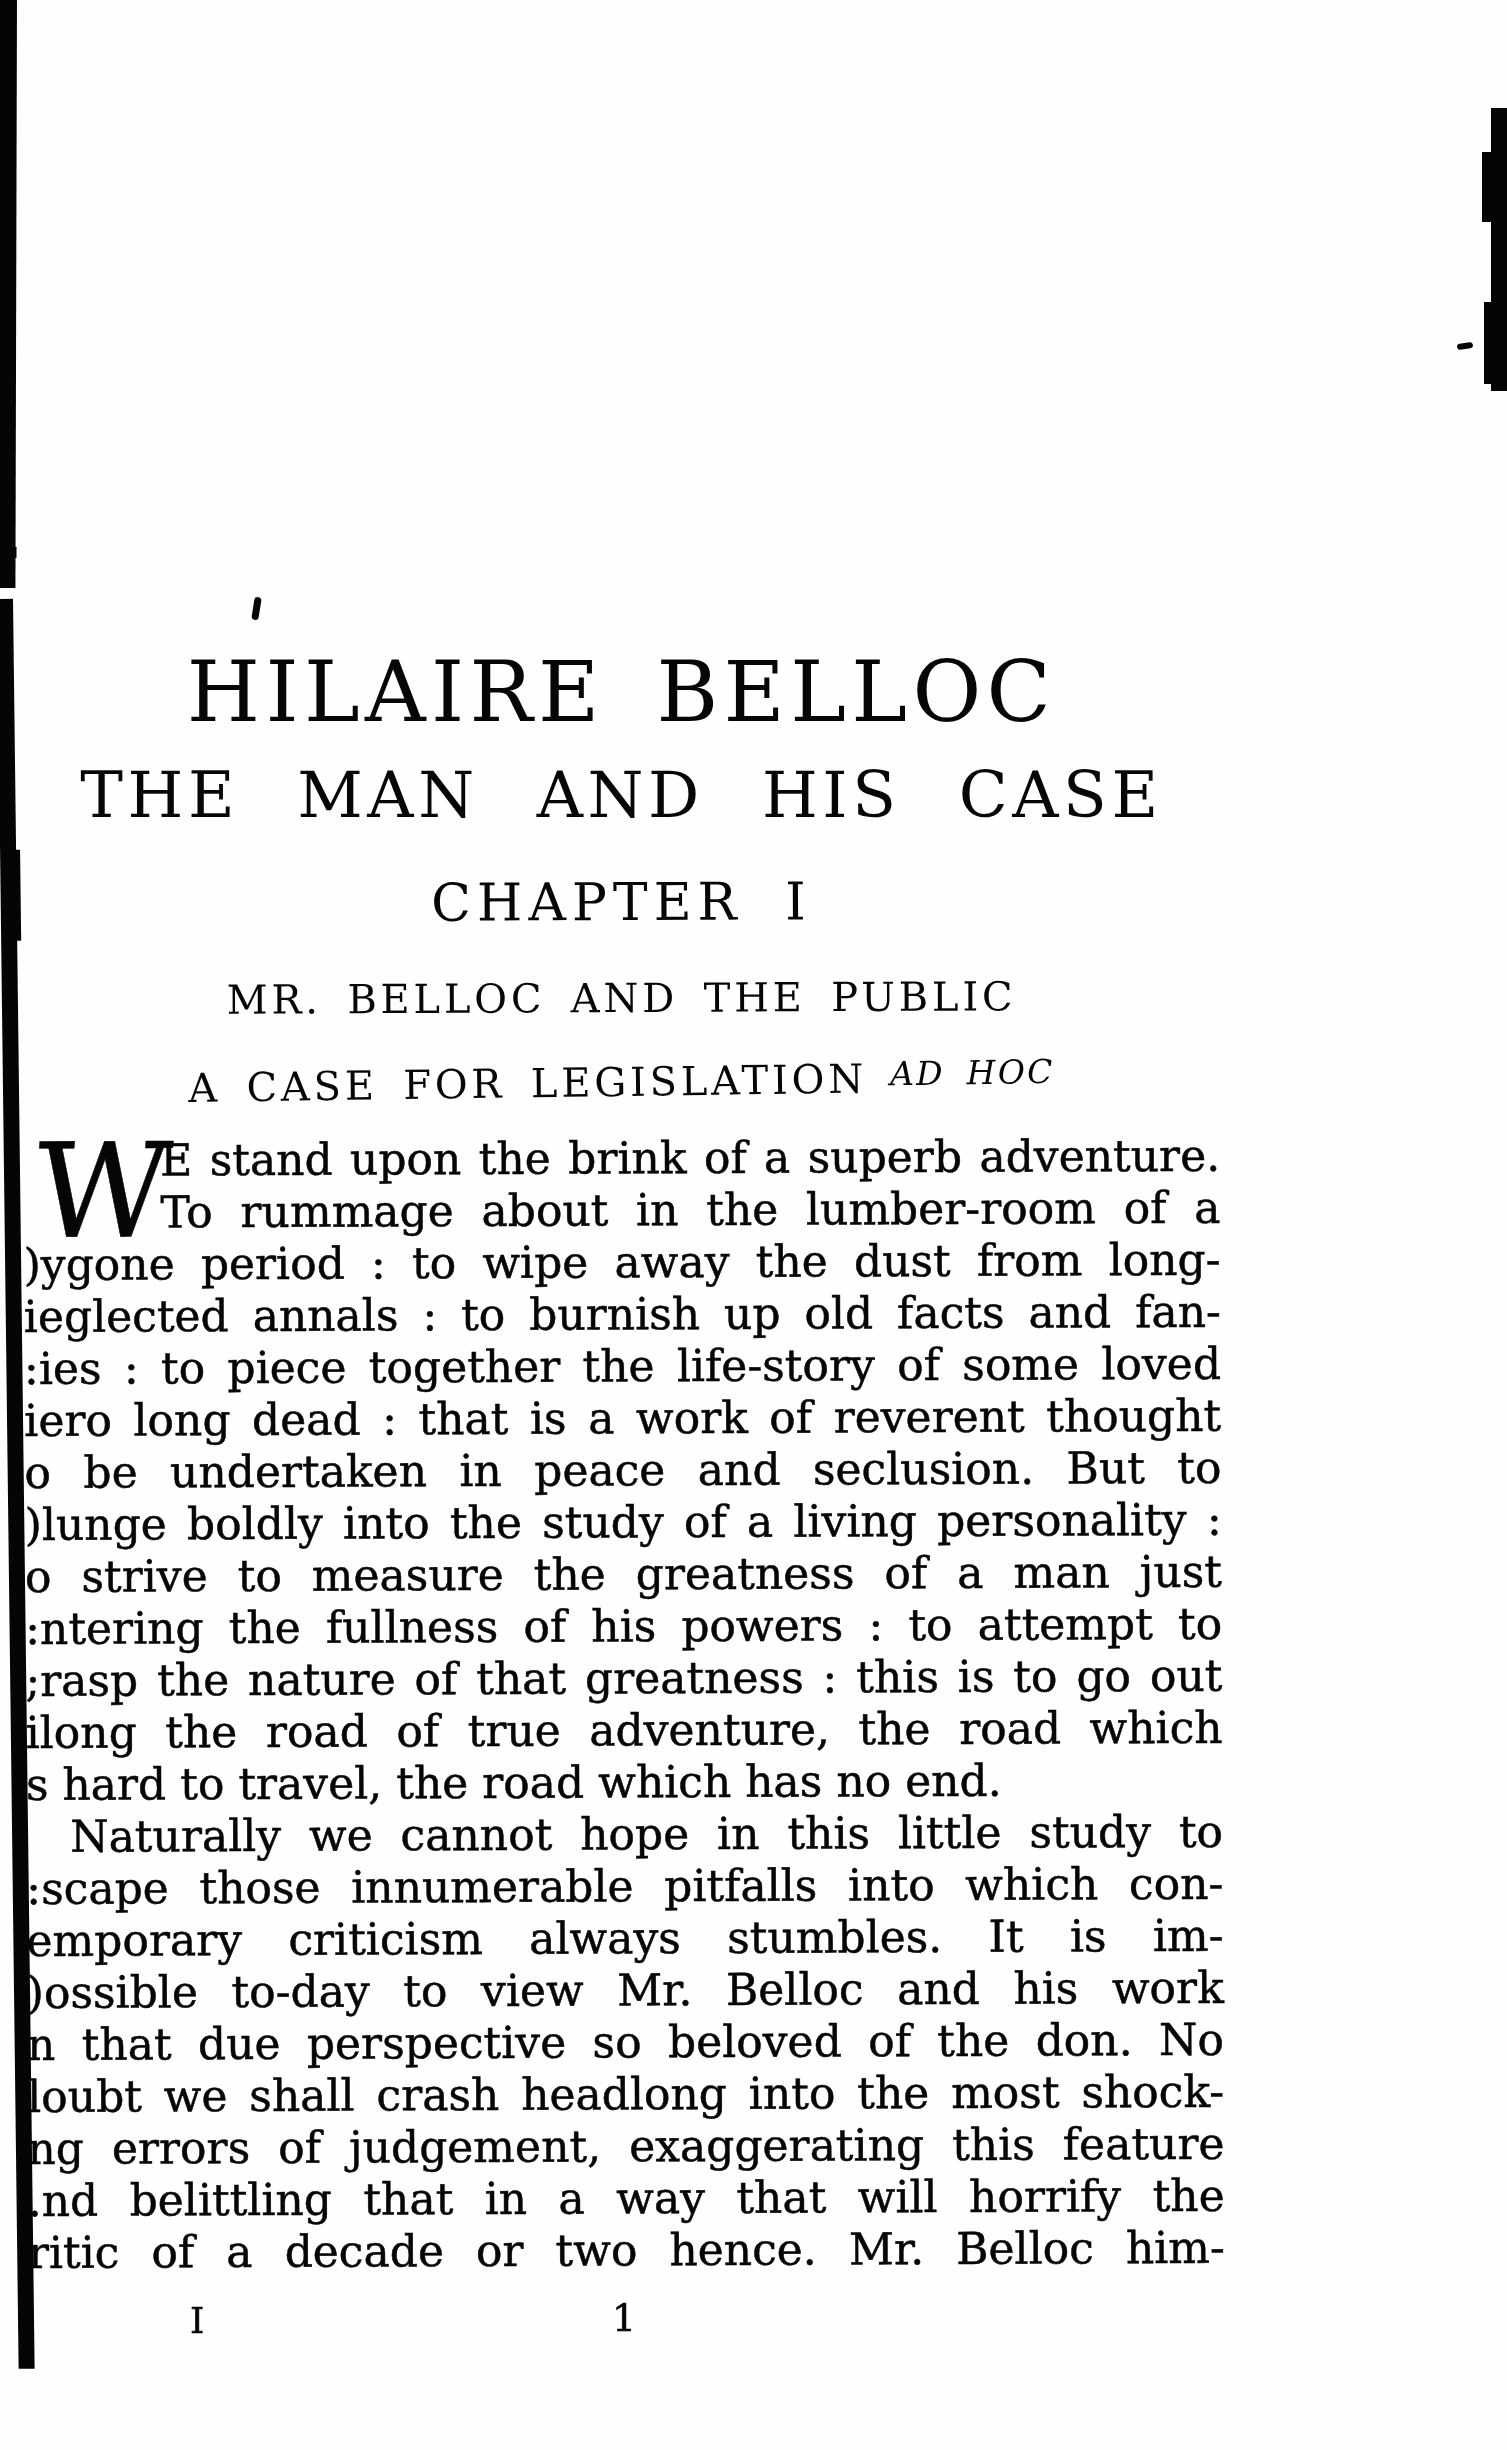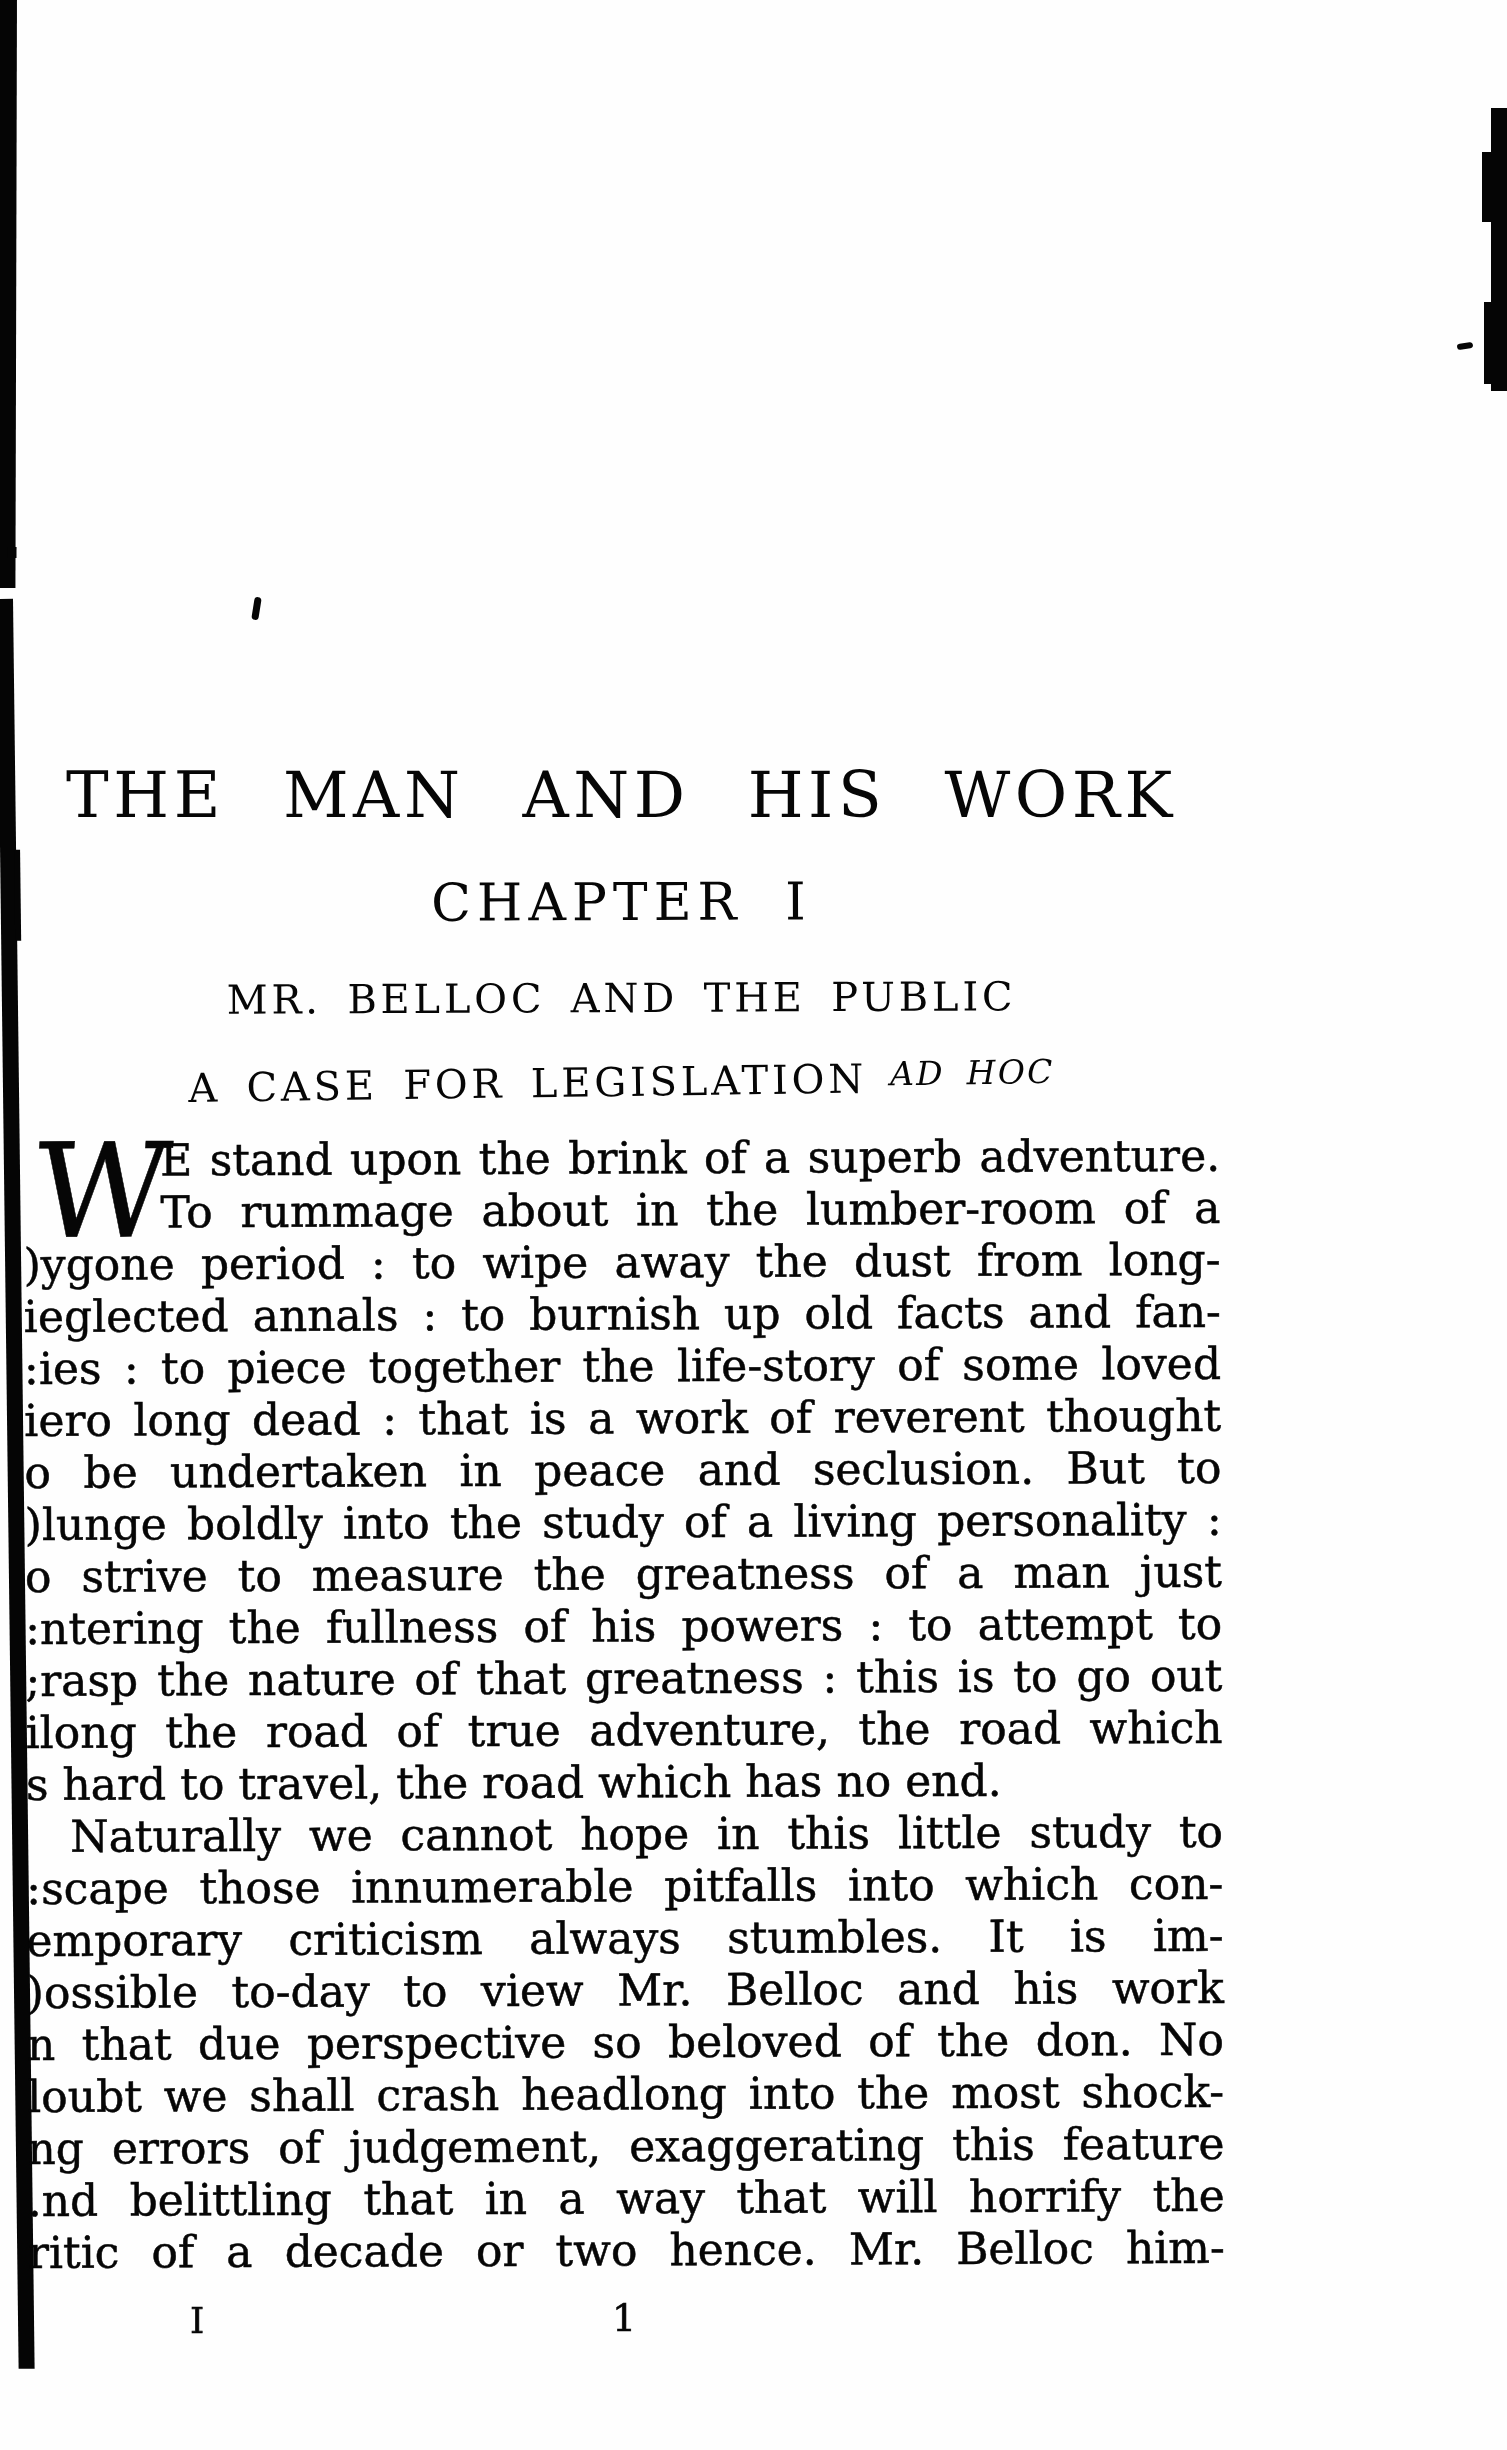--- a/index.html
+++ b/index.html
@@ -89,21 +89,22 @@
 <body>
 
 <div class="page">
 
   <div class="scanbar bar-left-top"></div>
   <div class="scanbar bar-left-bottom"></div>
   <div class="scanbar bar-right"></div>
   <div class="mark mark-apostrophe"></div>
   <div class="mark mark-dash"></div>
 
-  <h2 class="heading subtitle">THE MAN AND HIS WORK</h2>
+  <h1 class="heading title">HILAIRE BELLOC</h1>
+  <h2 class="heading subtitle">THE MAN AND HIS CASE</h2>
   <h3 class="heading chapter">CHAPTER I</h3>
   <h4 class="heading section">MR. BELLOC AND THE PUBLIC</h4>
   <div class="heading casehead">
     <span>A CASE FOR LEGISLATION</span><span class="case-italic">AD HOC</span>
   </div>
 
   <div class="body-text">
     <span class="dropcap">W</span>
     <div id="body-lines">
         <div class="line justify after-dropcap">E stand upon the brink of a superb adventure.</div>

